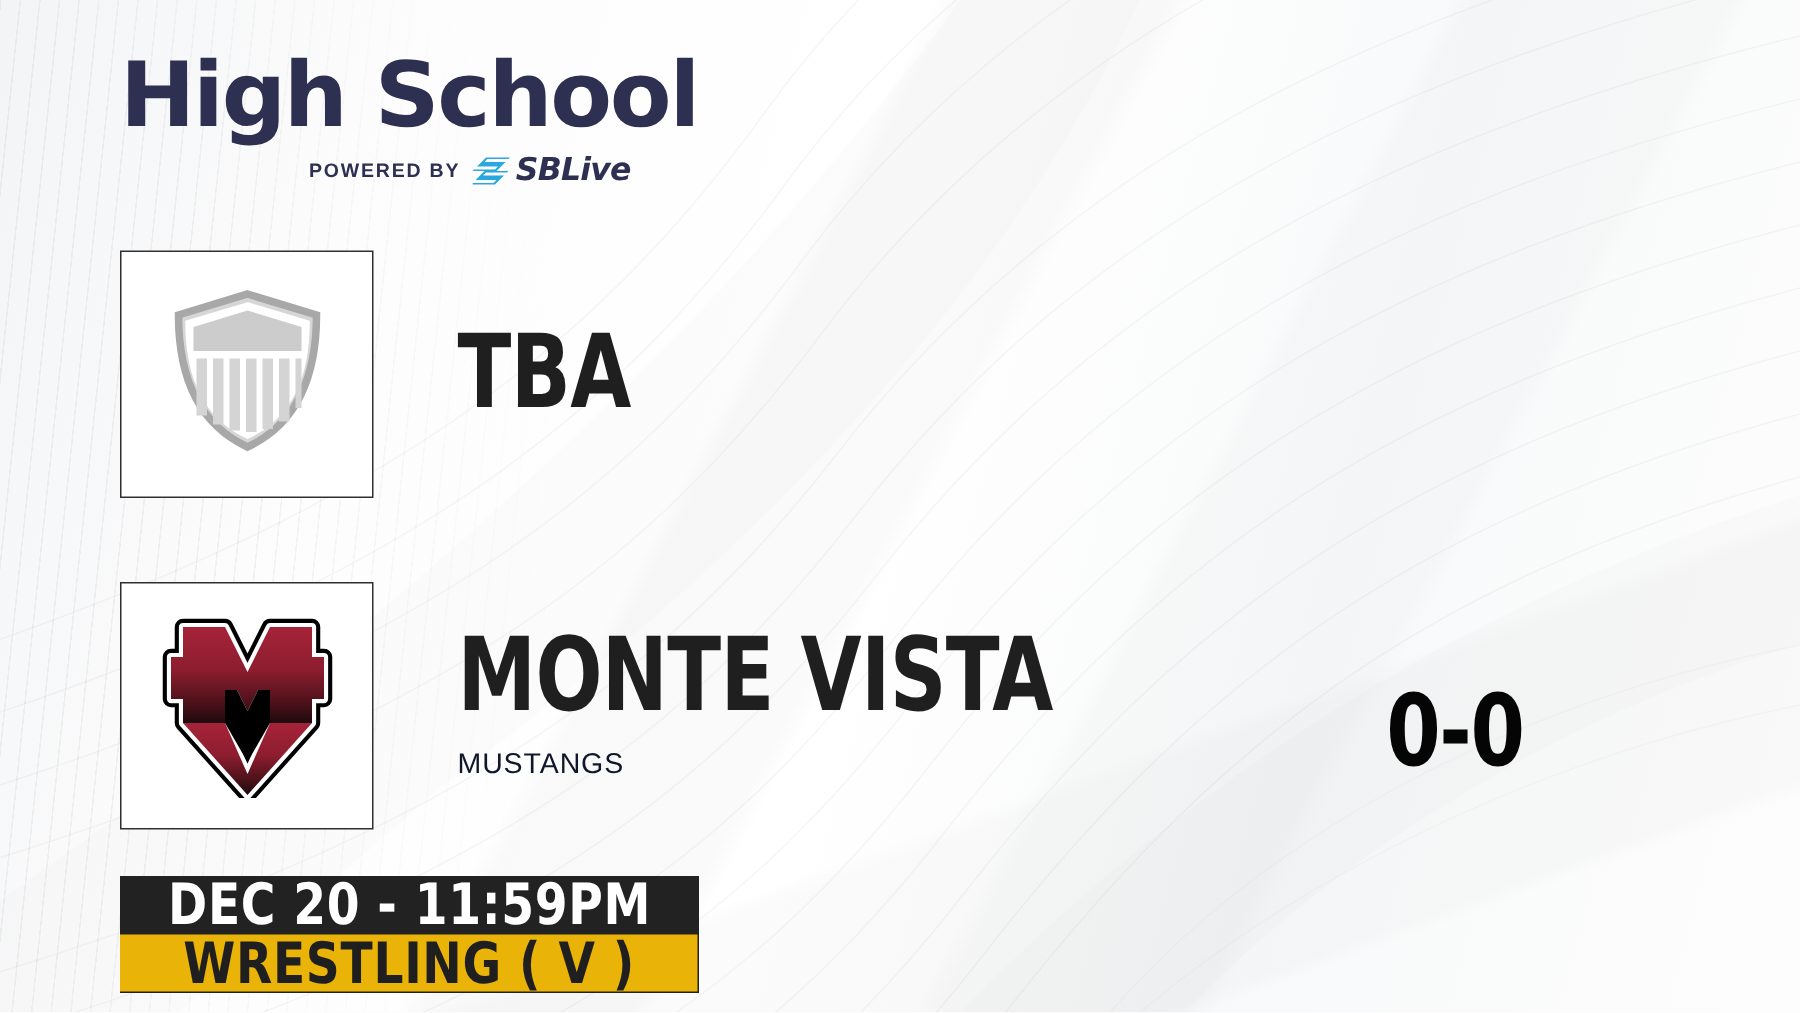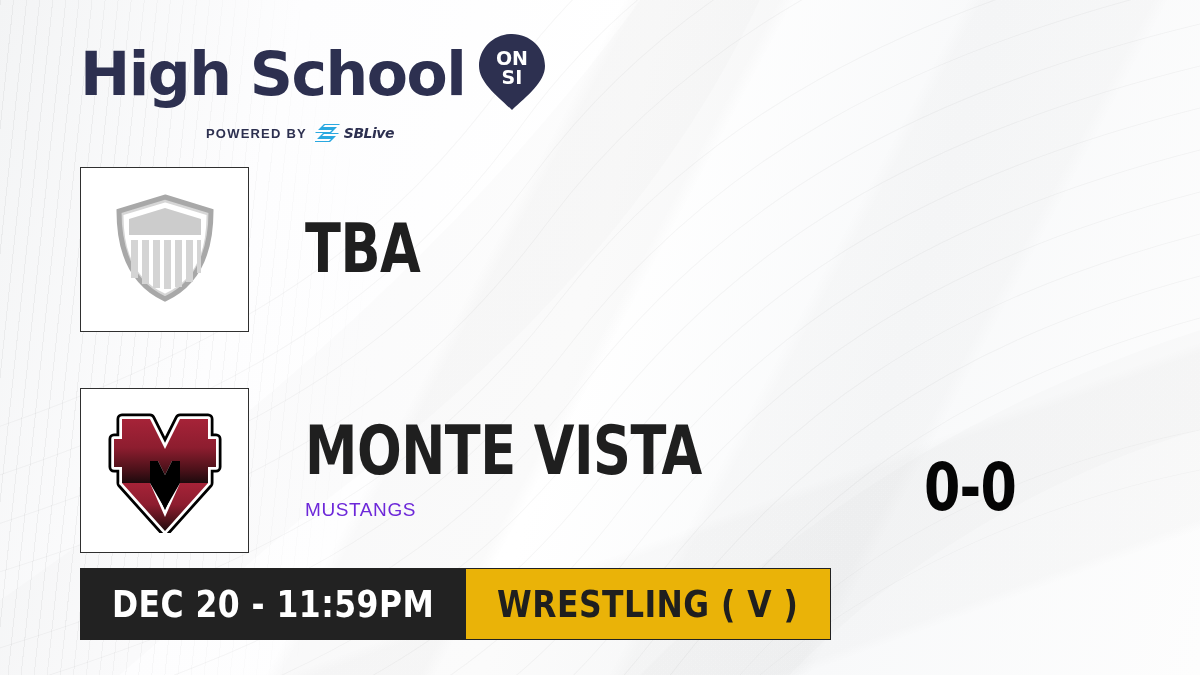--- a/index.html
+++ b/index.html
@@ -83,21 +83,21 @@
     font-size: 13px;
     font-weight: 700;
     letter-spacing: 1.2px;
     color: #2d3050;
   }
   .sblive-mark { display: flex; align-items: center; gap: 3px; }
   .sblive-text {
     font-family: "DejaVu Sans", sans-serif;
     font-style: italic;
     font-weight: 700;
-    font-size: 14px;
+    font-size: 21px;
     letter-spacing: -0.5px;
     color: #2d3050;
     line-height: 1;
   }
 
   
   .team-row {
     position: absolute;
     left: 80px;
     display: flex;
@@ -129,21 +129,21 @@
     color: #1f1f1f;
     white-space: nowrap;
     transform: scaleX(0.86);
     transform-origin: left center;
   }
   .team-mascot {
     font-family: "Liberation Sans", sans-serif;
     font-size: 19px;
     font-weight: 400;
     letter-spacing: 0.6px;
-    color: #6d28d9;
+    color: #0f172a;
     margin-top: 16px;
   }
 
   
   .score {
     position: absolute;
     left: 860px;
     top: 455px;
     width: 220px;
     text-align: center;
@@ -153,23 +153,24 @@
     line-height: 1;
     letter-spacing: -1px;
     color: #050505;
     transform: scaleX(0.88);
   }
 
   
   .infobar {
     position: absolute;
     left: 80px;
-    top: 568px;
+    top: 584px;
     display: flex;
     height: 72px;
+    flex-direction: column;
   }
   .infobar-datetime {
     background: #222222;
     color: #ffffff;
     min-width: 366px;
     display: flex;
     align-items: center;
     justify-content: center;
     padding: 0 18px;
     box-sizing: border-box;
@@ -229,27 +230,20 @@
         <path d="M1200,470 C1010,508 856,594 760,675"></path>
       </g>
     </svg>
   </div>
   <div class="bg-layer bg-fan"></div>
   <div class="bg-layer bg-bands"></div>
 
   <div class="brand">
     <div class="brand-row">
       <div class="brand-wordmark">High School</div>
-      <span class="pin-icon">
-        <svg width="66" height="76" viewBox="0 0 66 76">
-          <path d="M33 0 C15 0 0 14 0 32 C0 48 18 62 33 76 C48 62 66 48 66 32 C66 14 51 0 33 0 Z" fill="#2d3050"></path>
-          <text x="33" y="31" text-anchor="middle" fill="#ffffff" font-family="DejaVu Sans, sans-serif" font-size="19" font-weight="bold">ON</text>
-          <text x="33" y="50" text-anchor="middle" fill="#ffffff" font-family="DejaVu Sans, sans-serif" font-size="19" font-weight="bold">SI</text>
-        </svg>
-      </span>
     </div>
     <div class="brand-sub">
       <span class="powered-by">POWERED BY</span>
       <span class="sblive-mark">
         <svg width="26" height="20" viewBox="0 0 26 20">
           <path d="M25 1 L9 1 L3 7 L17 7 L15 9 L1 9 L0 10 L16 10 L22 4 L8 4 L10 2 L24 2 Z" fill="#29a8e0"></path>
           <path d="M24 10 L8 10 L2 16 L16 16 L14 18 L0 18 L0 19 L15 19 L21 13 L7 13 L9 11 L23 11 Z" fill="#29a8e0"></path>
         </svg>
         <span class="sblive-text">SBLive</span>
       </span>

